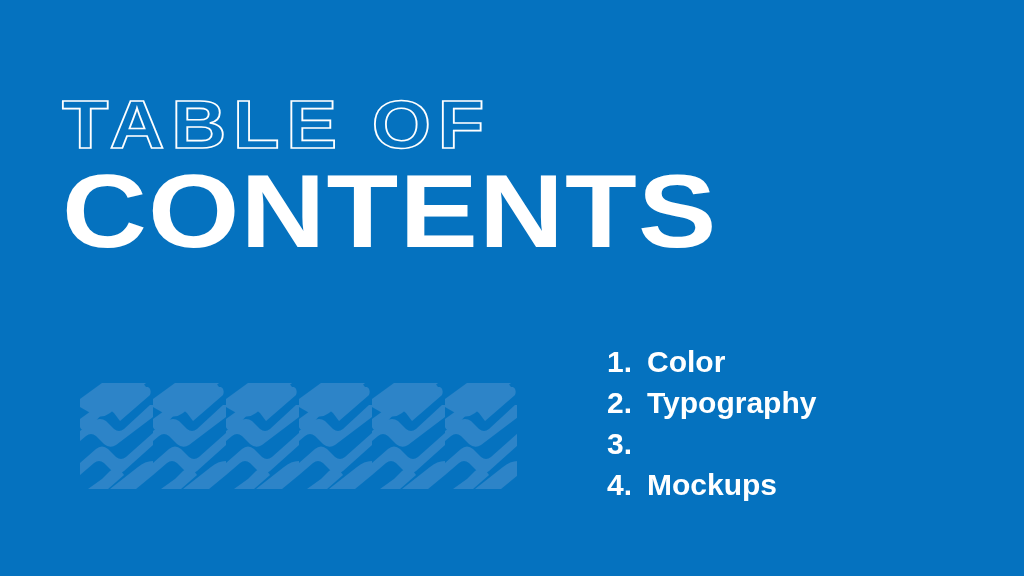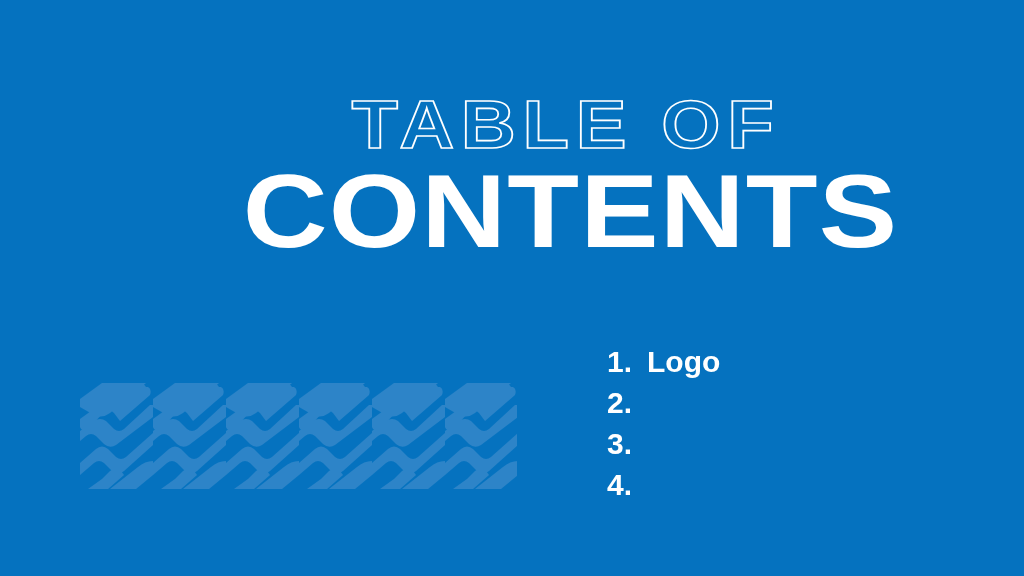--- a/index.html
+++ b/index.html
@@ -21,21 +21,20 @@
     background: #0572BF;
     overflow: hidden;
   }
 
   
   #title-block {
     position: absolute;
     left: 62px;
     top: 92px;
     width: 900px;
-    text-align: center;
   }
 
   #title-line-outline {
     font-family: "Liberation Sans", sans-serif;
     font-weight: 700;
     font-size: 68px;
     line-height: 0.97;
     letter-spacing: 6px;
     color: transparent;
     -webkit-text-stroke: 1.6px #ffffff;
@@ -138,26 +137,28 @@
           <path d="M 22 96 L 30 88 Q 36 83 41 88 L 44 92 L 28 106 L 8 106 Z" fill="#2D84C8"></path>
         </pattern>
       </defs>
       <rect x="0" y="0" width="437" height="106" fill="url(#stripeTile)"></rect>
     </svg>
   </div>
 
   <ol id="agenda-list">
     <li class="agenda-item">
       <span class="agenda-number">1.</span>
-      <span class="agenda-label">Logo</span>
+      <span class="agenda-label">Color</span>
     </li>
     <li class="agenda-item">
       <span class="agenda-number">2.</span>
+      <span class="agenda-label">Typography</span>
     </li>
     <li class="agenda-item">
       <span class="agenda-number">3.</span>
     </li>
     <li class="agenda-item">
       <span class="agenda-number">4.</span>
+      <span class="agenda-label">Mockups</span>
     </li>
   </ol>
 
 </div>
 
 </body></html>

